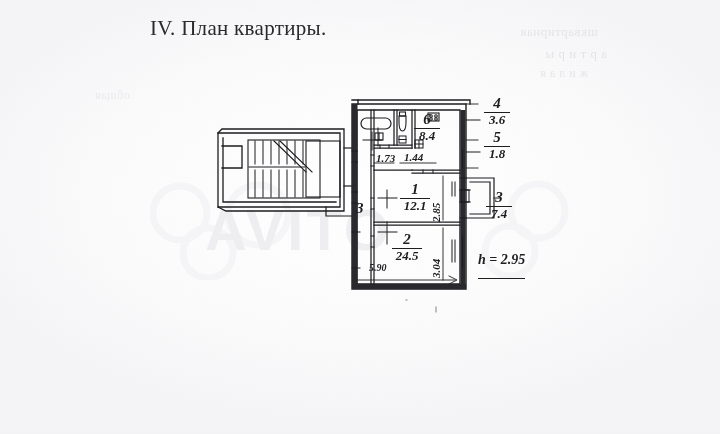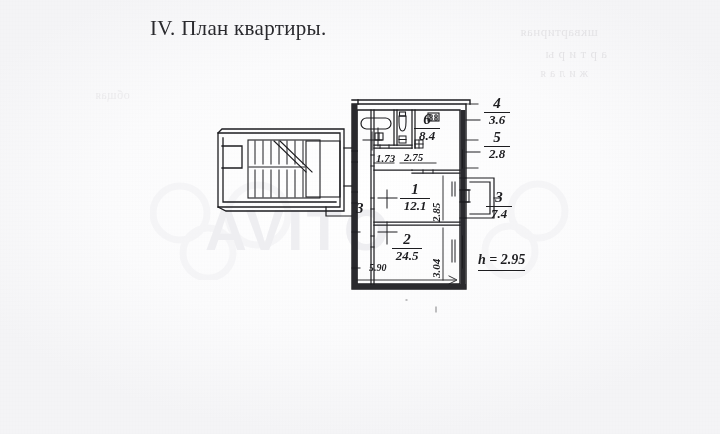--- a/index.html
+++ b/index.html
@@ -56,21 +56,21 @@
   .vdim{transform-origin:left top;}
   .frac{
     position:absolute;text-align:center;color:#1d1d20;
     font-family:"Liberation Serif", serif;font-style:italic;font-weight:700;
   }
   .frac .n{font-size:15px;line-height:1.0;}
   .frac .bar{border-top:1.6px solid #1d1d20;margin:1px 0 0 0;}
   .frac .d{font-size:13px;line-height:1.05;}
   .hnote{
     position:absolute;font-size:14px;font-style:italic;font-weight:700;
-    color:#1d1d20;border-bottom:1.6px solid #1d1d20;padding-bottom:2px;text-align:right;
+    color:#1d1d20;border-bottom:1.6px solid #1d1d20;padding-bottom:10px;text-align:right;
   }
 </style>
 </head>
 <body>
 
 <div id="paper"></div>
 <div id="grain"></div>
 
 <div class="bleed" style="left:520px;top:24px;font-size:13px;">шквартирная</div>
 <div class="bleed" style="left:545px;top:46px;font-size:13px;">а р т и р ы</div>
@@ -316,31 +316,31 @@
 
 <div class="frac" style="left:484px;top:96px;width:26px;">
   <div class="n">4</div>
   <div class="bar"></div>
   <div class="d">3.6</div>
 </div>
 
 <div class="frac" style="left:484px;top:130px;width:26px;">
   <div class="n">5</div>
   <div class="bar"></div>
-  <div class="d">2.8</div>
+  <div class="d">1.8</div>
 </div>
 
 <div class="frac" style="left:486px;top:190px;width:26px;">
   <div class="n">3</div>
   <div class="bar"></div>
   <div class="d">7.4</div>
 </div>
 
 <div class="lbl rnum" style="left:356px;top:200px;">3</div>
 
 <div class="lbl dim" style="left:376px;top:152px;">1.73</div>
-<div class="lbl dim" style="left:404px;top:151px;">2.75</div>
+<div class="lbl dim" style="left:404px;top:151px;">1.44</div>
 <div class="lbl dim" style="left:369px;top:262px;font-size:10px;">5.90</div>
 
 <div class="lbl dim vdim" style="left:440px;top:178px;transform:rotate(-90deg) translate(-44px,-10px);">2.85</div>
 <div class="lbl dim vdim" style="left:440px;top:232px;transform:rotate(-90deg) translate(-46px,-10px);">3.04</div>
 
 <div class="hnote" style="left:478px;top:252px;">h = 2.95</div>
 
 </body></html>

